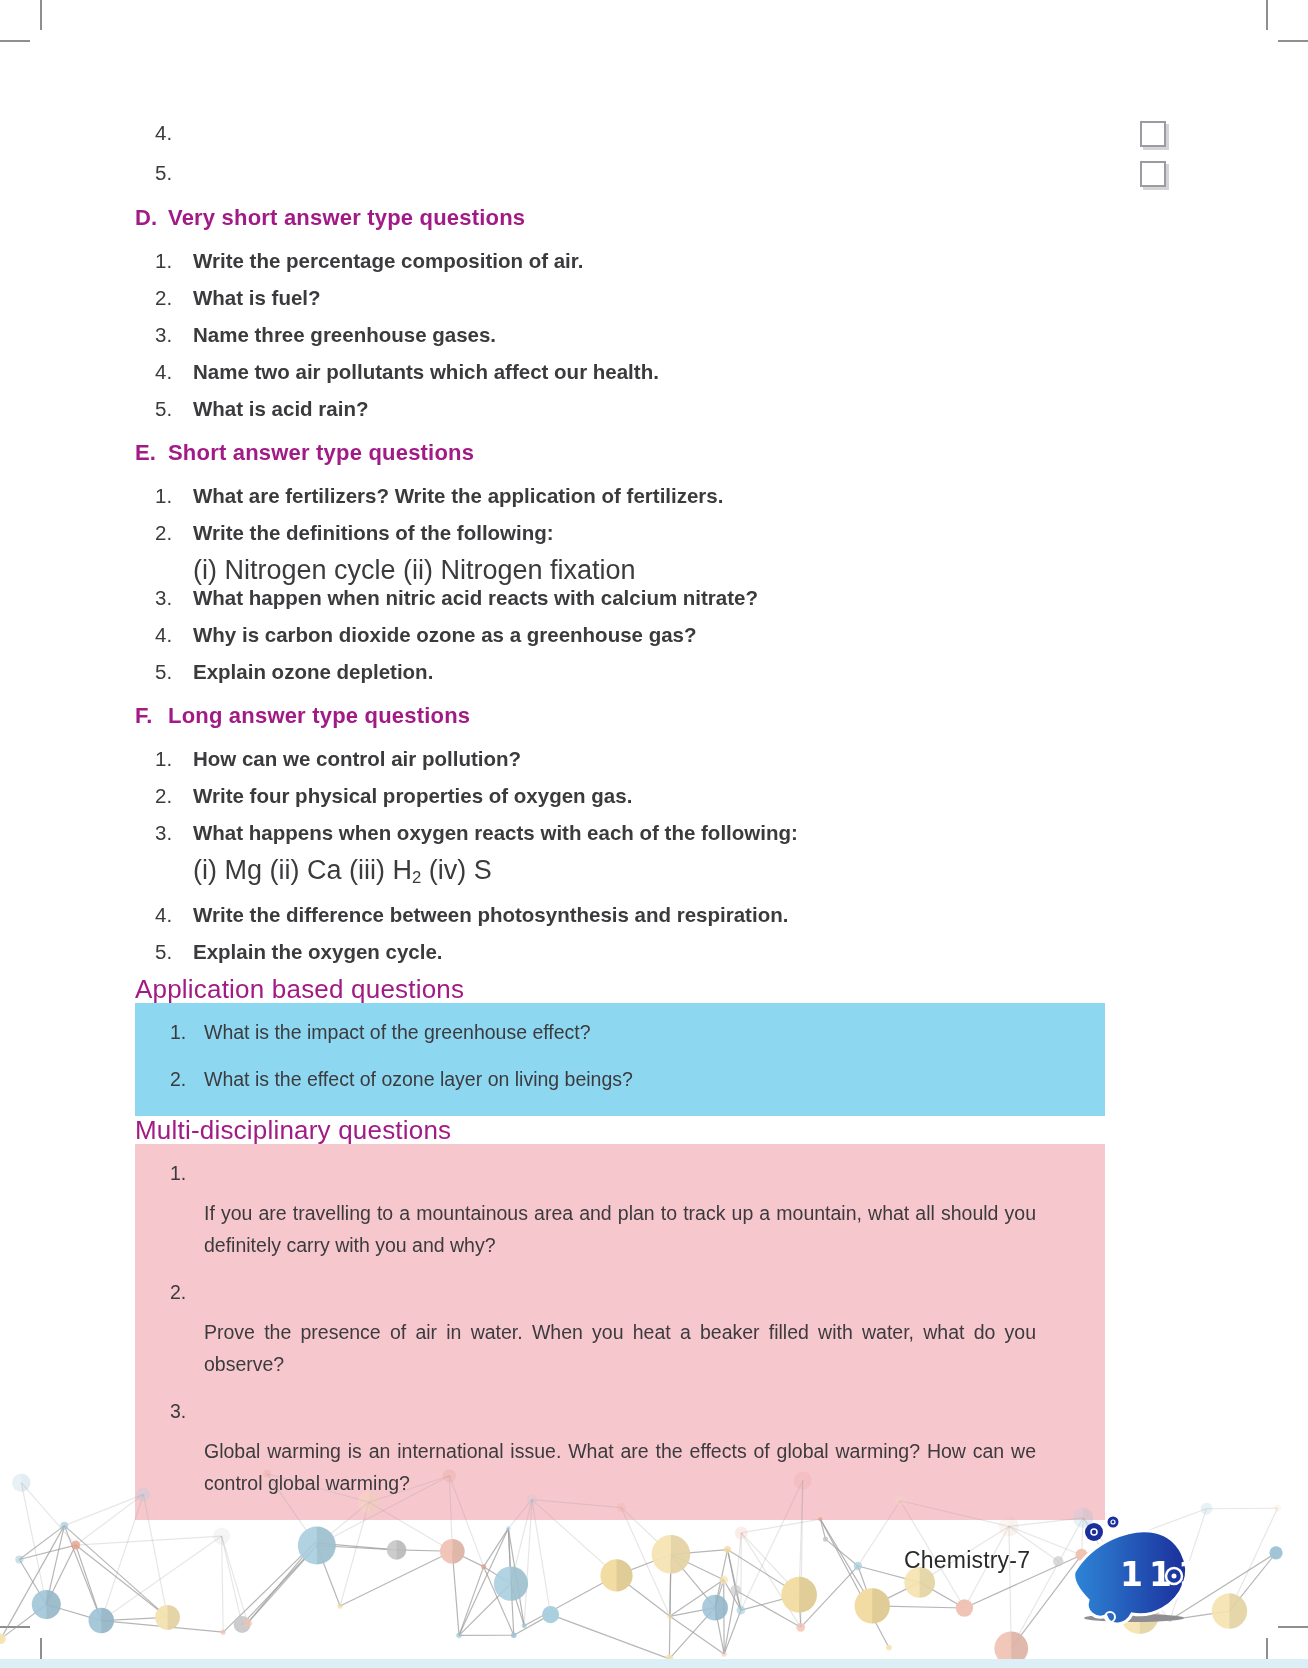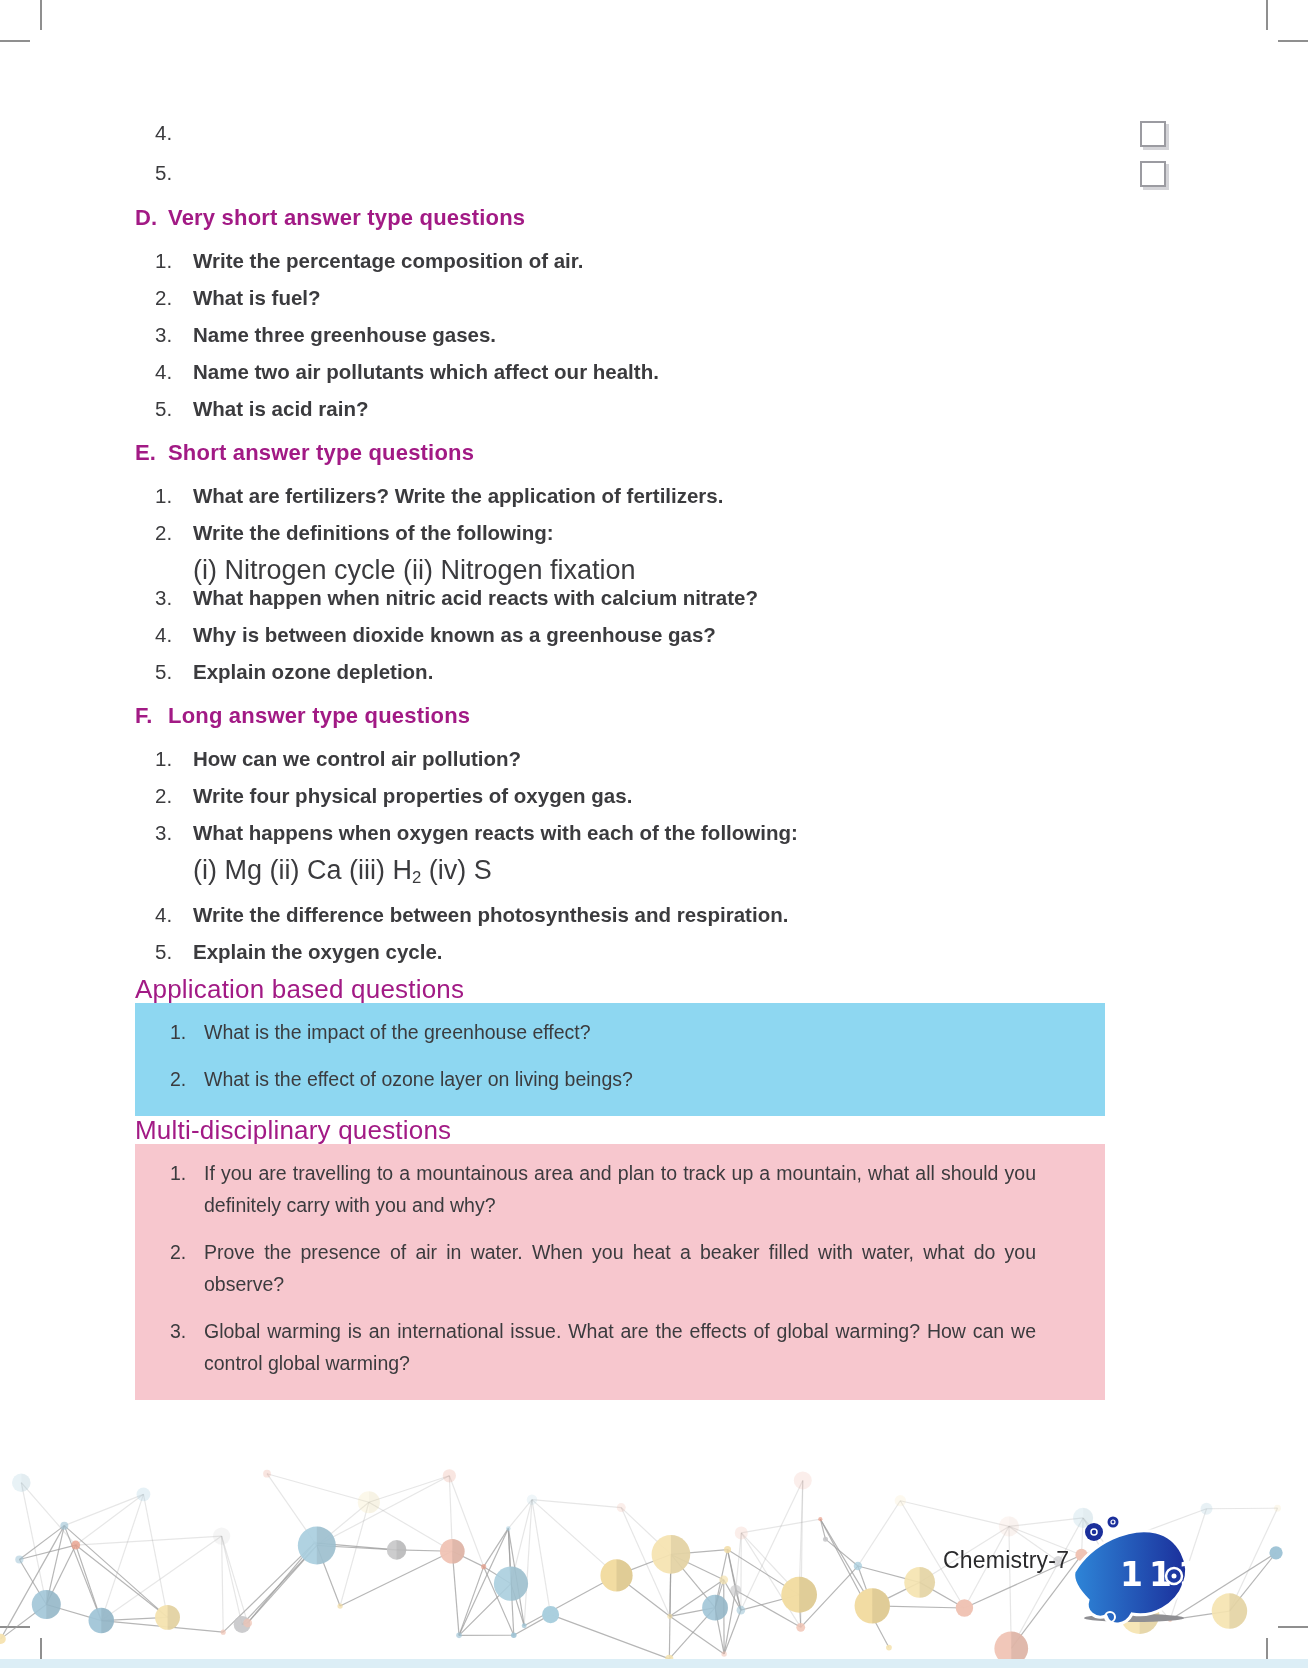--- a/index.html
+++ b/index.html
@@ -50,27 +50,27 @@
 
   
   .hl-heading{
     font-size:26px;font-weight:normal;color:var(--heading);
     margin:24px 0 15px 0;line-height:28px;letter-spacing:0.2px;
   }
   .hl-box{width:970px;padding:13px 0 6px 0;box-sizing:border-box;}
   .hl-item{display:flex;padding-left:35px;font-size:19.5px;line-height:32px;margin-bottom:15px;}
   .hl-item .num{flex:0 0 34px;}
   .hl-item .txt{flex:1 1 auto;padding-right:44px;}
-  .hl-box.justify .hl-item .txt{text-align:justify;padding-right:69px;}
+  .hl-box.justify .hl-item .txt{text-align:justify;padding-right:69px;margin-top:40px;}
 
   
   .band-svg{position:absolute;left:0;bottom:0;z-index:1;display:block;}
   .bottom-strip{position:absolute;left:0;bottom:0;width:1308px;height:9px;background:#dceef6;z-index:2;}
   .book-title{
-    position:absolute;left:943px;top:1547px;z-index:3;
+    position:absolute;left:904px;top:1547px;z-index:3;
     font-size:23px;color:#2a2a2c;letter-spacing:0.2px;
   }
   .logo{position:absolute;left:1068px;top:1514px;z-index:3;}
 </style>
 </head>
 <body>
 
 <div class="page">
 
   <div class="mark mark-v" style="left:40px;top:0;"></div>
@@ -118,21 +118,21 @@
           <span class="num">1.</span>
           <span class="txt">What are fertilizers? Write the application of fertilizers.</span>
         </div><div class="q-item">
           <span class="num">2.</span>
           <span class="txt">Write the definitions of the following:</span>
         </div><span class="sub-line">(i) Nitrogen cycle (ii) Nitrogen fixation</span><div class="q-item">
           <span class="num">3.</span>
           <span class="txt">What happen when nitric acid reacts with calcium nitrate?</span>
         </div><div class="q-item">
           <span class="num">4.</span>
-          <span class="txt">Why is between dioxide known as a greenhouse gas?</span>
+          <span class="txt">Why is carbon dioxide ozone as a greenhouse gas?</span>
         </div><div class="q-item">
           <span class="num">5.</span>
           <span class="txt">Explain ozone depletion.</span>
         </div><div class="section-heading">
           <span class="letter">F.</span>
           <span class="title">Long answer type questions</span>
         </div><div class="q-item">
           <span class="num">1.</span>
           <span class="txt">How can we control air pollution?</span>
         </div><div class="q-item">

